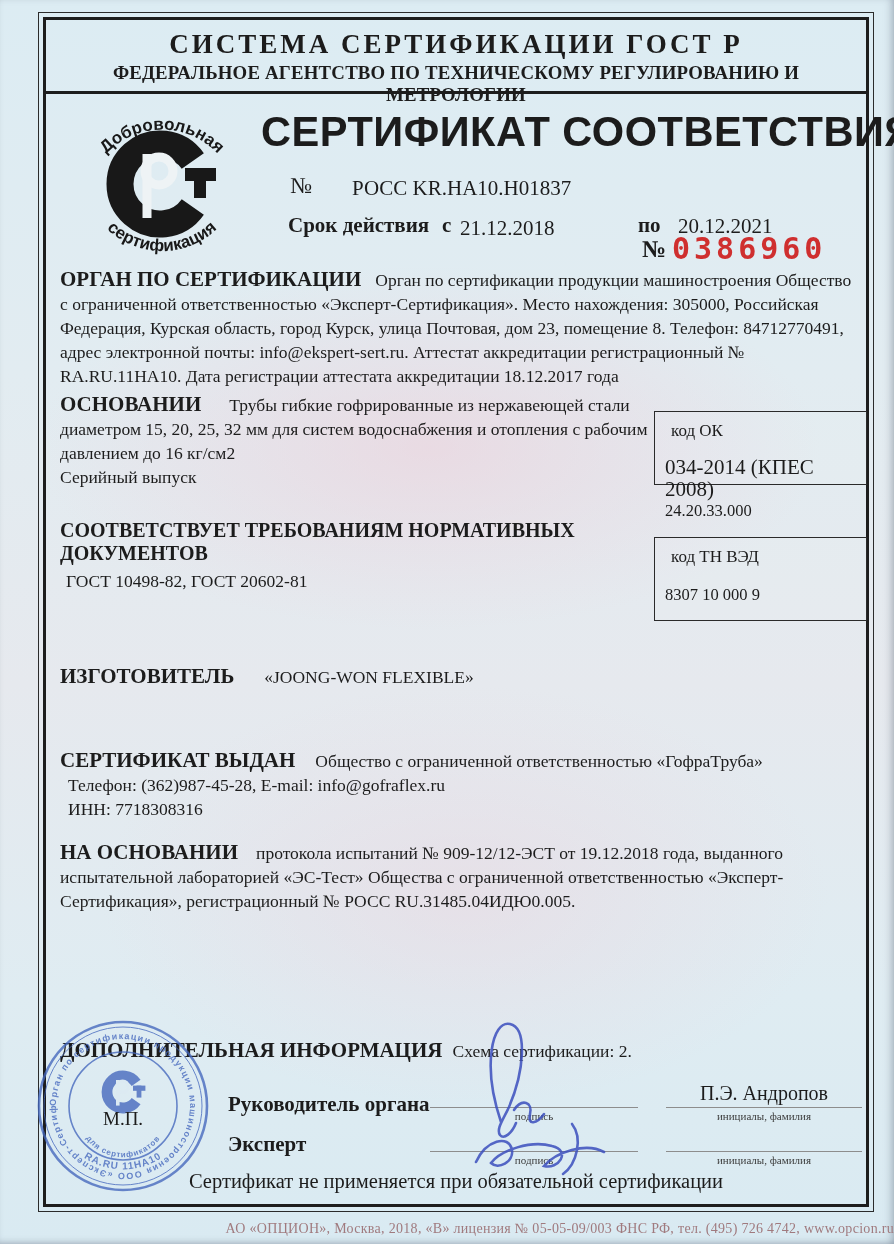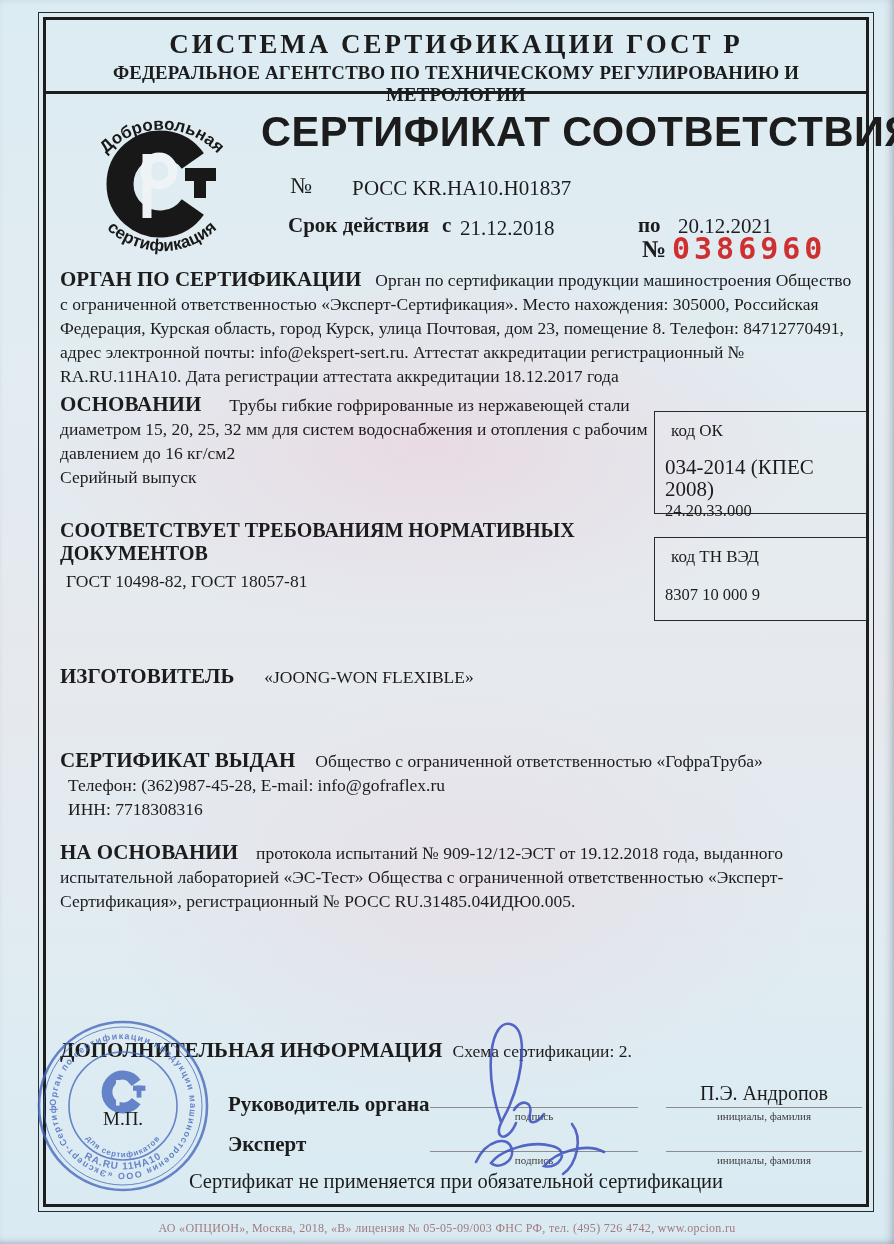--- a/index.html
+++ b/index.html
@@ -22,21 +22,21 @@
   .doc-title { font-family: "Liberation Sans", sans-serif; font-weight: bold; font-size: 42px; letter-spacing: 0.5px; transform: scaleX(0.99); white-space: nowrap; }
   .sec-label { font-weight: bold; font-size: 21px; }
   .body-text { font-size: 17.5px; line-height: 24px; }
   .code-box { border: 1.3px solid #2a2a2a; padding: 8px 10px; font-size: 17px; line-height: 22px; background: rgba(255,255,255,0.06); }
   .sign-line { border-top: 1.2px solid #8d8d8d; height: 0; }
   .caption { font-size: 11px; color: #3c3c3c; text-align: center; }
   .name-text { font-size: 20px; text-align: center; }
   .red-num { font-family: "DejaVu Sans Mono", monospace; font-weight: bold; font-size: 30px; letter-spacing: 4px; color: #cf2f2f; }
   .blank-no { font-weight: bold; font-size: 24px; }
   .stmt { font-size: 20.5px; text-align: center; width: 100%; }
-  .print-footer { position: absolute; width: 100%; text-align: center; top: 1221px; font-size: 12px; color: #a07a7e; letter-spacing: 0.3px; }
+  .print-footer { position: absolute; width: 100%; text-align: right; top: 1221px; font-size: 14px; color: #a07a7e; letter-spacing: 0.3px; }
 </style>
 </head>
 <body>
 
 <div class="page">
   <div class="frame-outer">
     <div class="frame-inner">
 
       <div class="hdr-box">
         <div class="hdr-line1">СИСТЕМА СЕРТИФИКАЦИИ ГОСТ Р</div>
@@ -84,29 +84,29 @@
       </p>
 
       <div class="abs" style="left:14px; top:372px; width:600px;">
         <p class="body-text" style="margin:0;">
           <span class="sec-label" style="margin-right:28px;">ОСНОВАНИИ</span><span>Трубы гибкие гофрированные из нержавеющей стали</span>
         </p>
         <div class="body-text">диаметром 15, 20, 25, 32 мм для систем водоснабжения и отопления с рабочим давлением до 16 кг/см2</div>
         <div class="body-text">Серийный выпуск</div>
       </div>
 
-      <div class="abs code-box" style="left:608px; top:391px; width:213px; height:103px;">
+      <div class="abs code-box" style="left:608px; top:391px; width:213px; height:74px;">
         <div style="padding-left:6px;">код ОК</div>
         <div style="margin-top:14px; font-size:21px;">034-2014 (КПЕС 2008)</div>
         <div style="font-size:16.5px;">24.20.33.000</div>
       </div>
 
       <div class="abs" style="left:14px; top:499px; width:590px;">
         <div class="sec-label" style="font-size:20px;">СООТВЕТСТВУЕТ ТРЕБОВАНИЯМ НОРМАТИВНЫХ ДОКУМЕНТОВ</div>
-        <div class="body-text" style="margin-top:4px; padding-left:6px;">ГОСТ 10498-82, ГОСТ 18057-81</div>
+        <div class="body-text" style="margin-top:4px; padding-left:6px;">ГОСТ 10498-82, ГОСТ 20602-81</div>
       </div>
 
       <div class="abs code-box" style="left:608px; top:517px; width:213px; height:84px;">
         <div style="padding-left:6px;">код ТН ВЭД</div>
         <div style="margin-top:16px; font-size:16.5px;">8307 10 000 9</div>
       </div>
 
       <div class="abs" style="left:14px; top:644px; width:796px;">
         <p class="body-text" style="margin:0;">
           <span class="sec-label" style="margin-right:30px;">ИЗГОТОВИТЕЛЬ</span><span>«JOONG-WON FLEXIBLE»</span>

